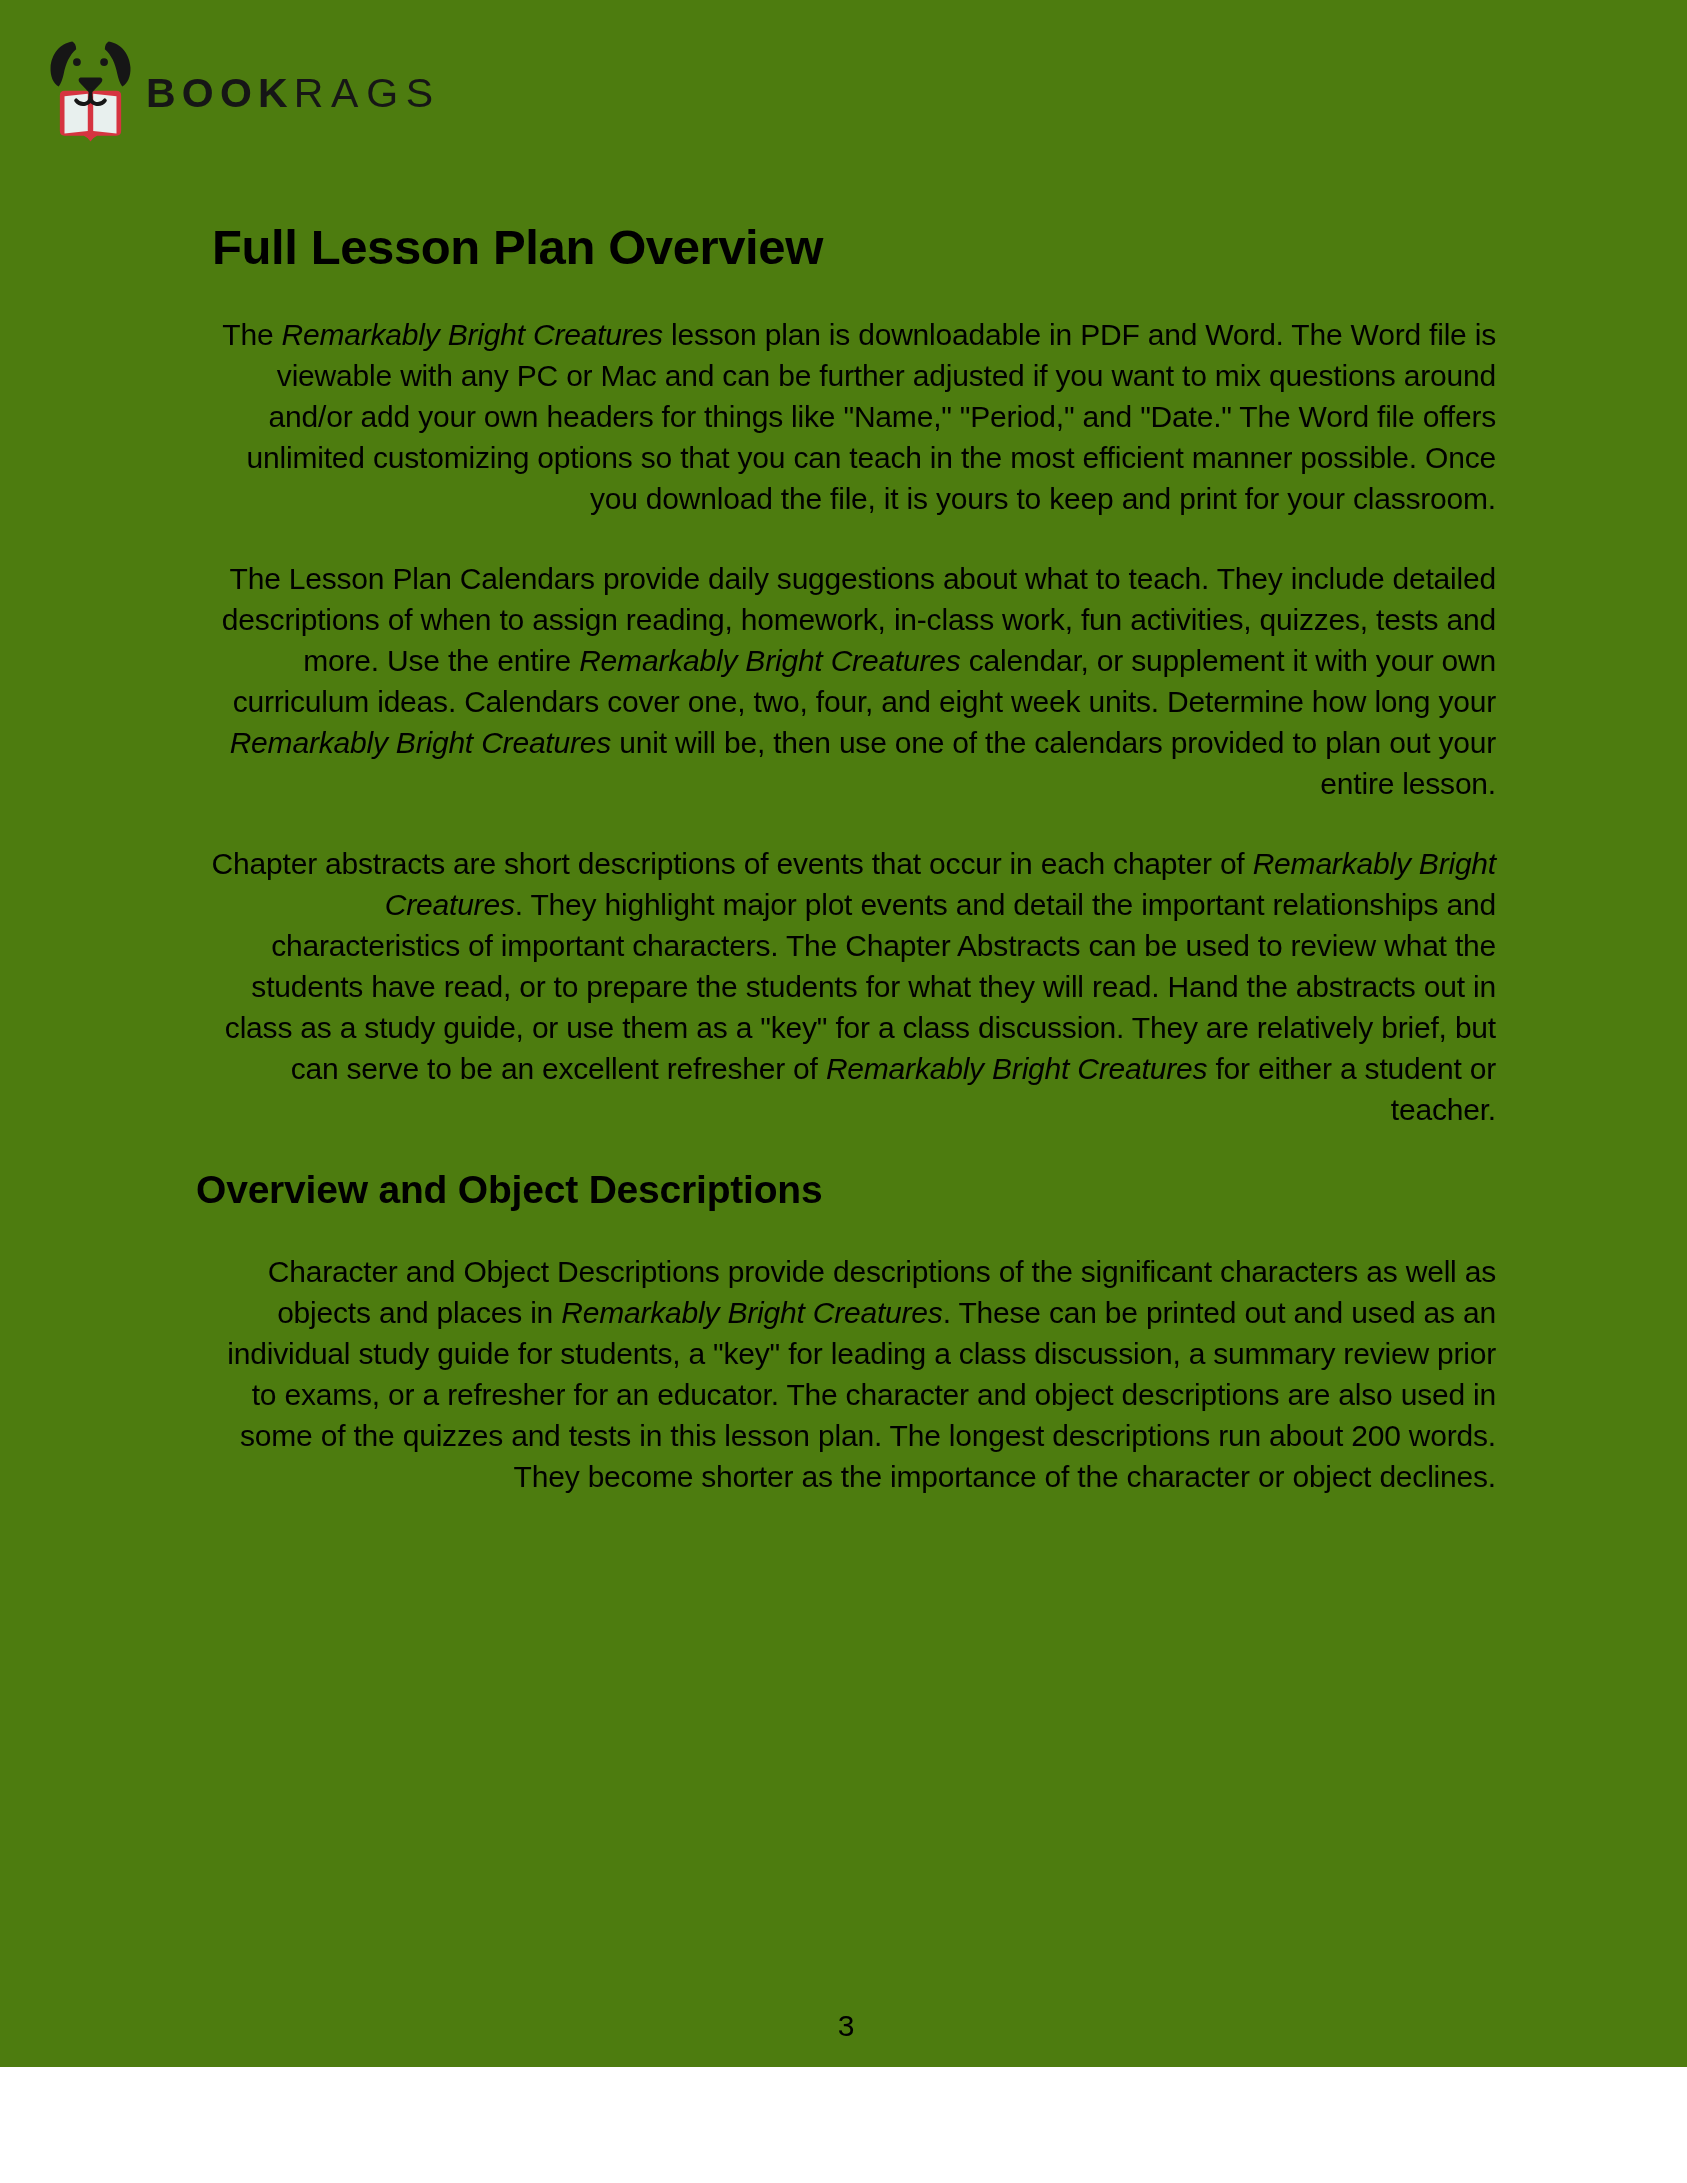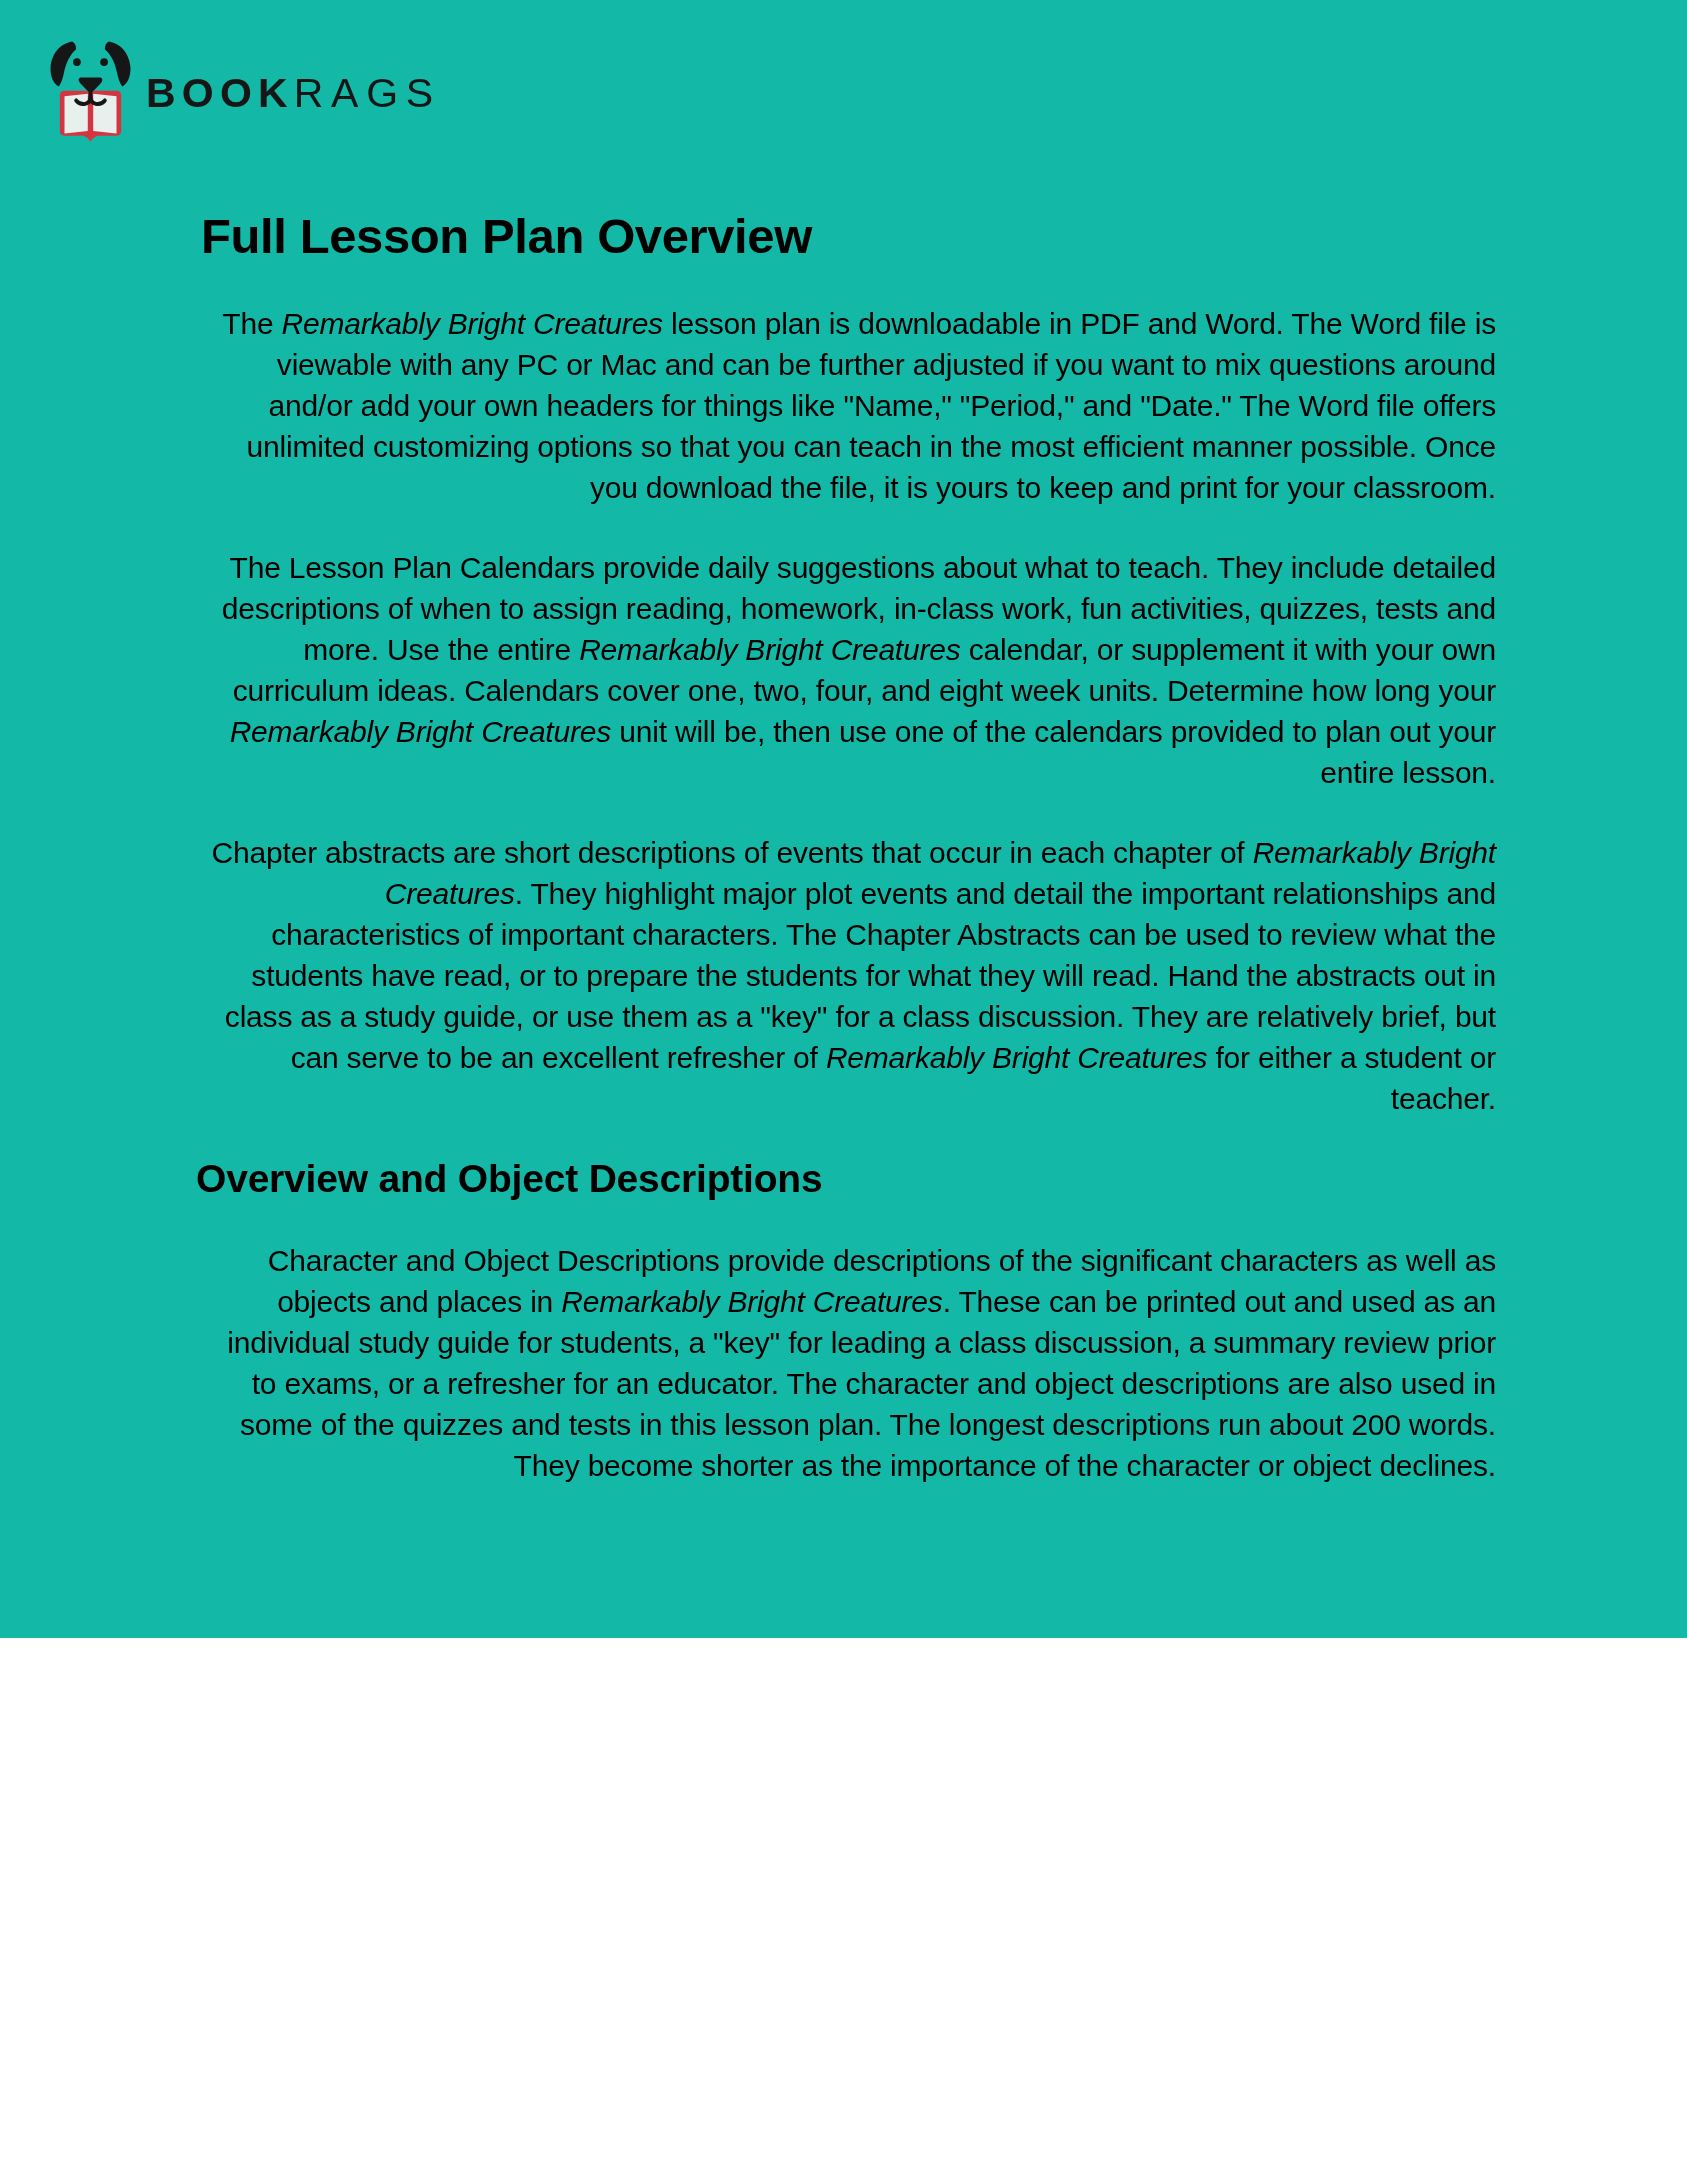--- a/index.html
+++ b/index.html
@@ -3,22 +3,22 @@
 <meta charset="utf-8">
 <style>
   html, body {
     margin: 0;
     padding: 0;
     background: #ffffff;
   }
   .page {
     position: relative;
     width: 1687px;
-    height: 1638px;
-    background: #14b8a6;
+    height: 2067px;
+    background: #4d7c0f;
     color: #000000;
     font-family: "Liberation Sans", "DejaVu Sans", sans-serif;
     overflow: hidden;
   }
 
   
   .logo {
     position: absolute;
     left: 49px;
     top: 40px;
@@ -43,21 +43,21 @@
     position: absolute;
     left: 196px;
     top: 0;
     width: 1300px;
     padding-top: 203px;
   }
   .doc h1 {
     font-size: 49px;
     line-height: 56px;
     font-weight: 700;
-    margin: 5px;
+    margin: 16px;
     letter-spacing: -0.4px;
   }
   .doc h2 {
     font-size: 39px;
     line-height: 45px;
     font-weight: 700;
     margin: 37px 0 0 0;
     letter-spacing: -0.2px;
   }
   .doc p {

